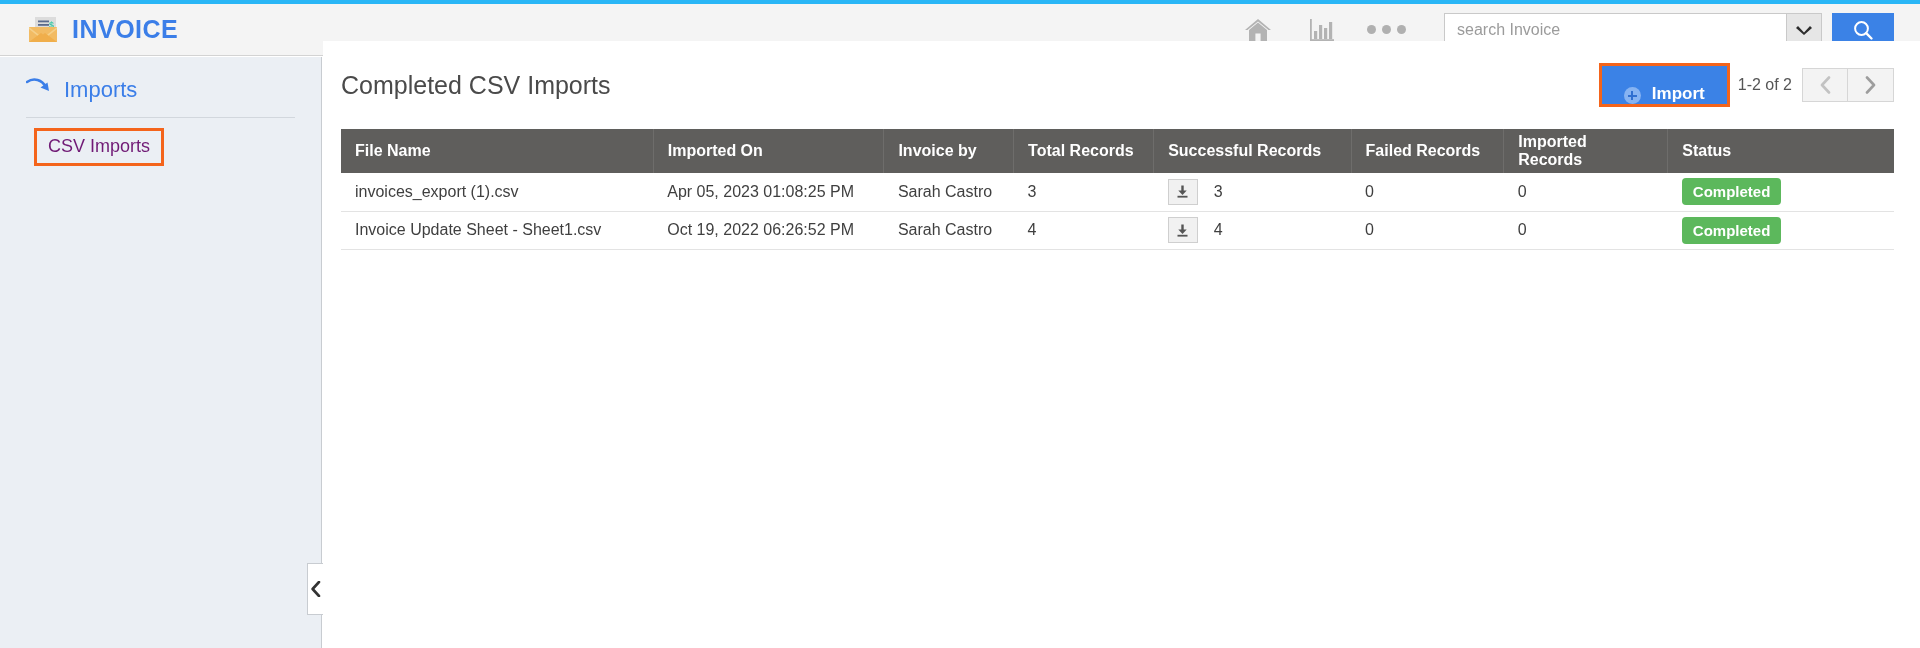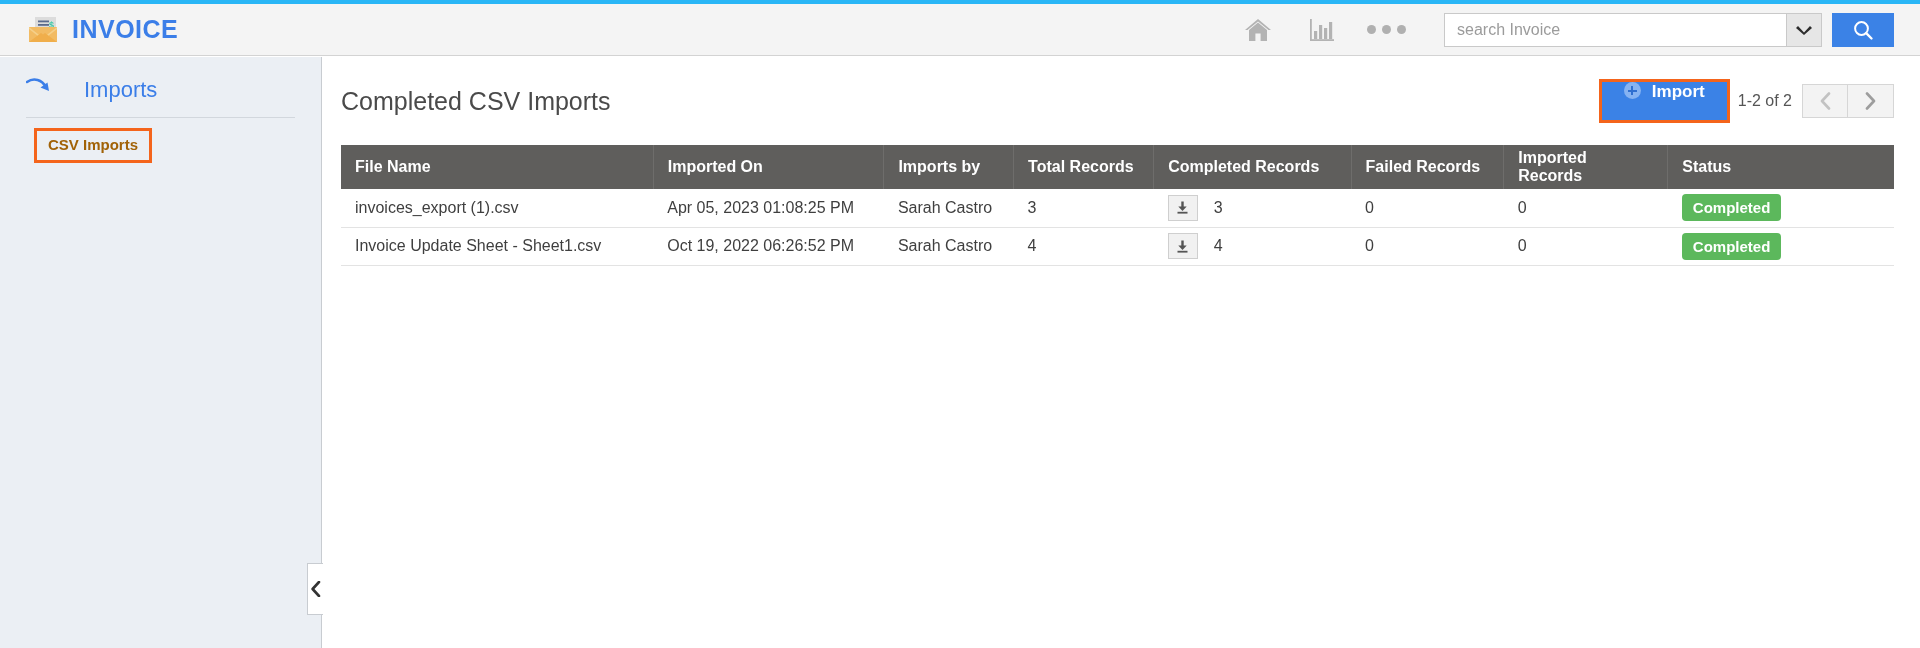--- a/index.html
+++ b/index.html
@@ -73,68 +73,67 @@
   
   .sidebar {
     position: absolute; top: 57px; left: 0;
     width: 322px; height: 591px;
     background: #ebeff4;
     border-right: 1px solid #c8ccd1;
   }
   .side-head {
     display: flex; align-items: center;
     padding: 20px 0 0 26px;
-    gap: 20px;
   }
   .side-head-label {
     margin-left: 12px; font-size: 22px; color: #3b7ee8;
   }
   .side-divider {
     margin: 14px 26px 0 26px;
     border-bottom: 1px solid #d2d7dd;
   }
   .side-item {
     margin: 10px 0 0 34px;
     display: inline-block;
     border: 3px solid #f4641b;
     padding: 5px 11px 6px 11px;
     background: #ebeff4;
     cursor: pointer;
   }
   .side-item-label {
-    font-size: 15px; font-weight: bold; color: #a16207;
+    font-size: 18px; font-weight: normal; color: #701a75;
   }
 
   .collapse-handle {
     position: absolute; left: 307px; top: 506px;
     width: 17px; height: 52px;
     background: #ffffff;
     border: 1px solid #c8ccd1;
     display: flex; align-items: center; justify-content: center;
     cursor: pointer;
   }
 
   
   .main {
-    position: absolute; top: 57px; left: 323px;
+    position: absolute; top: 41px; left: 323px;
     width: 1597px; height: 591px;
     background: #ffffff;
   }
   .main-top {
     display: flex; align-items: center;
     padding: 22px 26px 0 18px;
   }
   .page-title { font-size: 25px; color: #4a4a4a; }
   .top-right { margin-left: auto; display: flex; align-items: center; }
 
   .import-btn-wrap { border: 3px solid #f4641b; padding: 0; }
   .import-btn {
     background: #3b82e6; border: none; cursor: pointer;
     height: 38px; padding: 0 22px;
-    display: flex; align-items: flex-start; gap: 11px;
+    display: flex; align-items: flex-end; gap: 11px;
     color: #fff; font-size: 17px; font-weight: bold;
     font-family: "Liberation Sans", sans-serif;
   }
   .plus-circle {
     width: 17px; height: 17px; border-radius: 50%;
     background: #86b3f2; position: relative; flex: none;
   }
   .plus-circle:before, .plus-circle:after {
     content: ""; position: absolute; background: #2f6fd0;
   }
@@ -316,23 +315,23 @@
           <col style="width:122px">
             <col style="width:172px">
             <col style="width:133px">
           <col style="width:143px">
             <col style="width:197px">
         </colgroup>
         <thead>
           <tr>
             <th>File Name</th>
             <th>Imported On</th>
-            <th>Imports by</th>
+            <th>Invoice by</th>
             <th>Total Records</th>
-            <th>Completed Records</th>
+            <th>Successful Records</th>
             <th>Failed Records</th>
             <th>Imported Records</th>
             <th>Status</th>
           </tr>
         </thead>
         <tbody>
           <tr>
             <td>invoices_export (1).csv</td>
             <td>Apr 05, 2023 01:08:25 PM</td>
             <td>Sarah Castro</td>

